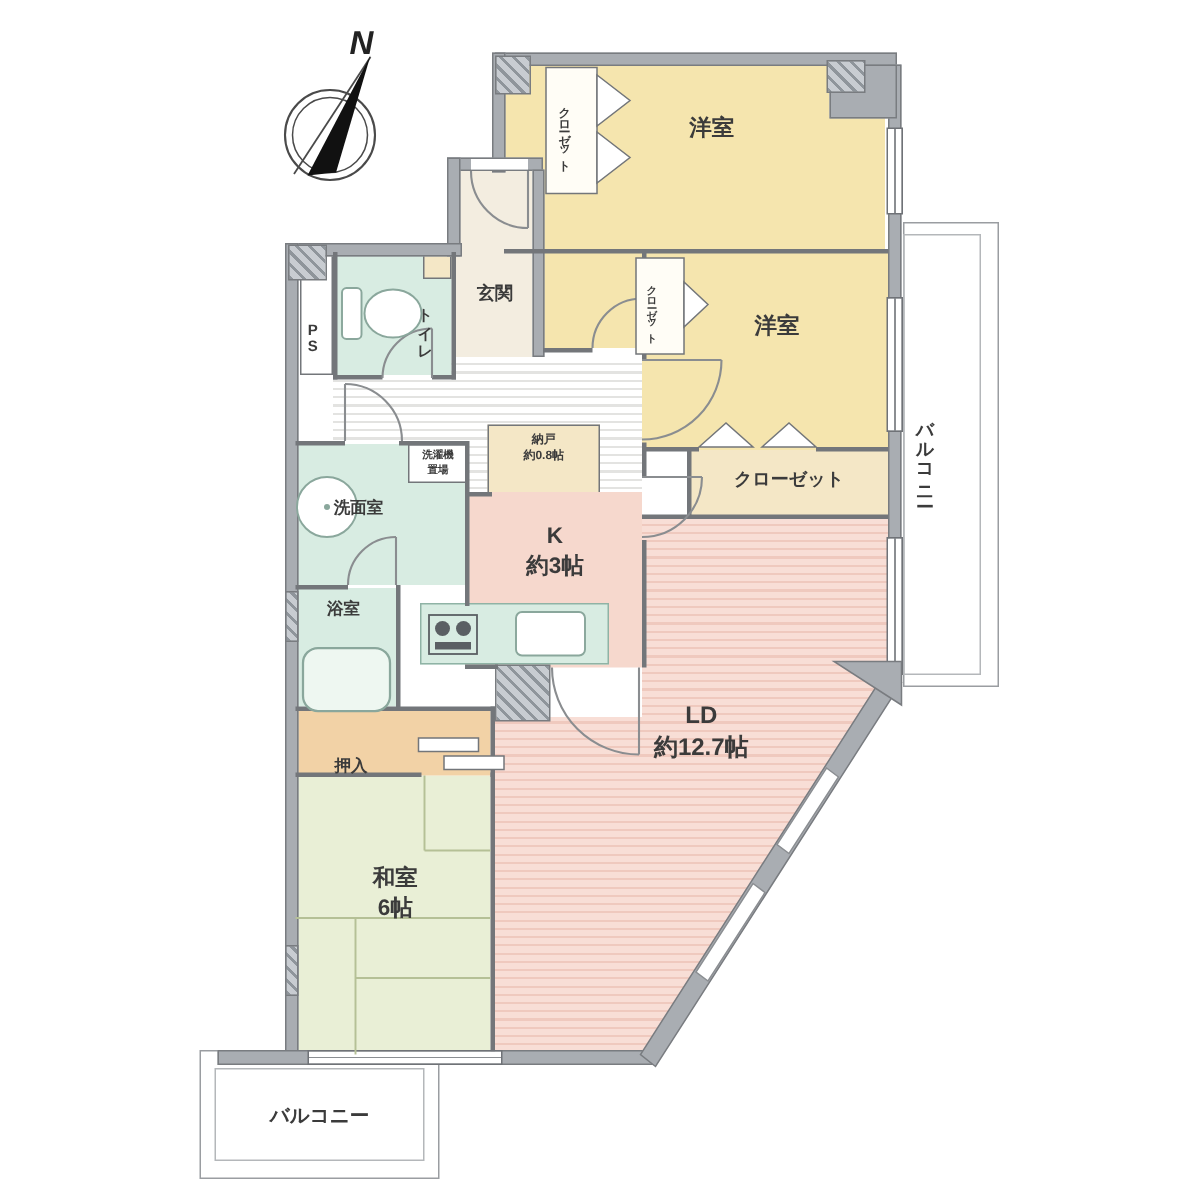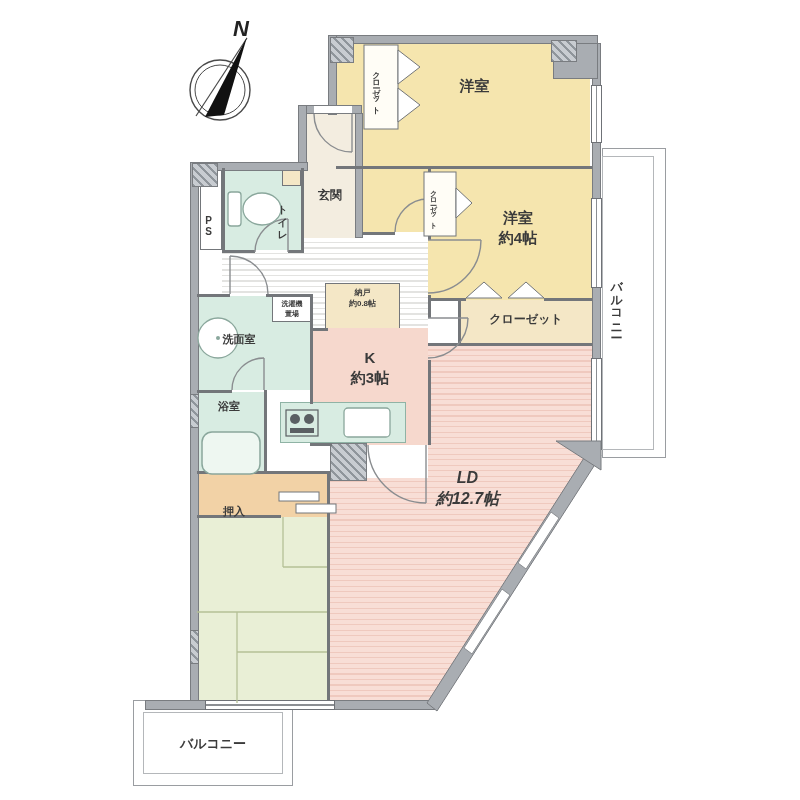--- a/index.html
+++ b/index.html
@@ -176,29 +176,32 @@
       <polygon points="247,37 224,115 205,117" fill="#111"></polygon>
       <text x="233" y="36" font-size="22" font-style="italic" font-weight="bold" fill="#222">N</text>
     </g>
   </svg>
 
   <div class="r lbl" style="left:402px;top:76px;width:145px;font-size:15px;">
     <div>洋室</div>
   </div>
   <div class="r lbl" style="left:448px;top:208px;width:140px;font-size:15px;">
     <div>洋室</div>
-    <div>約4帖</div>
-  </div>
-  <div class="r lbl" style="left:395px;top:468px;width:145px;font-size:16px;font-style:italic;">
+  </div>
+  <div class="r lbl" style="left:395px;top:468px;width:145px;font-size:16px;">
     <div>LD</div>
     <div>約12.7帖</div>
   </div>
   <div class="r lbl" style="left:320px;top:348px;width:100px;font-size:15px;">
     <div>K</div>
     <div>約3帖</div>
+  </div>
+  <div class="r lbl" style="left:200px;top:576px;width:127px;font-size:15px;">
+    <div>和室</div>
+    <div>6帖</div>
   </div>
   <div class="r lbl" style="left:326px;top:287px;width:73px;font-size:8px;line-height:1.4;">
     <div>納戸</div>
     <div>約0.8帖</div>
   </div>
   <div class="r lbl" style="left:203px;top:504px;width:62px;font-size:11px;">押入</div>
   <div class="r lbl" style="left:304px;top:188px;width:52px;font-size:12px;">玄関</div>
   <div class="r lbl vert" style="left:276px;top:188px;height:58px;font-size:10px;">トイレ</div>
   <div class="r lbl vert" style="left:202px;top:203px;height:46px;font-size:10px;letter-spacing:0;">PS</div>
   <div class="r lbl" style="left:203px;top:332px;width:72px;font-size:11px;">洗面室</div>

